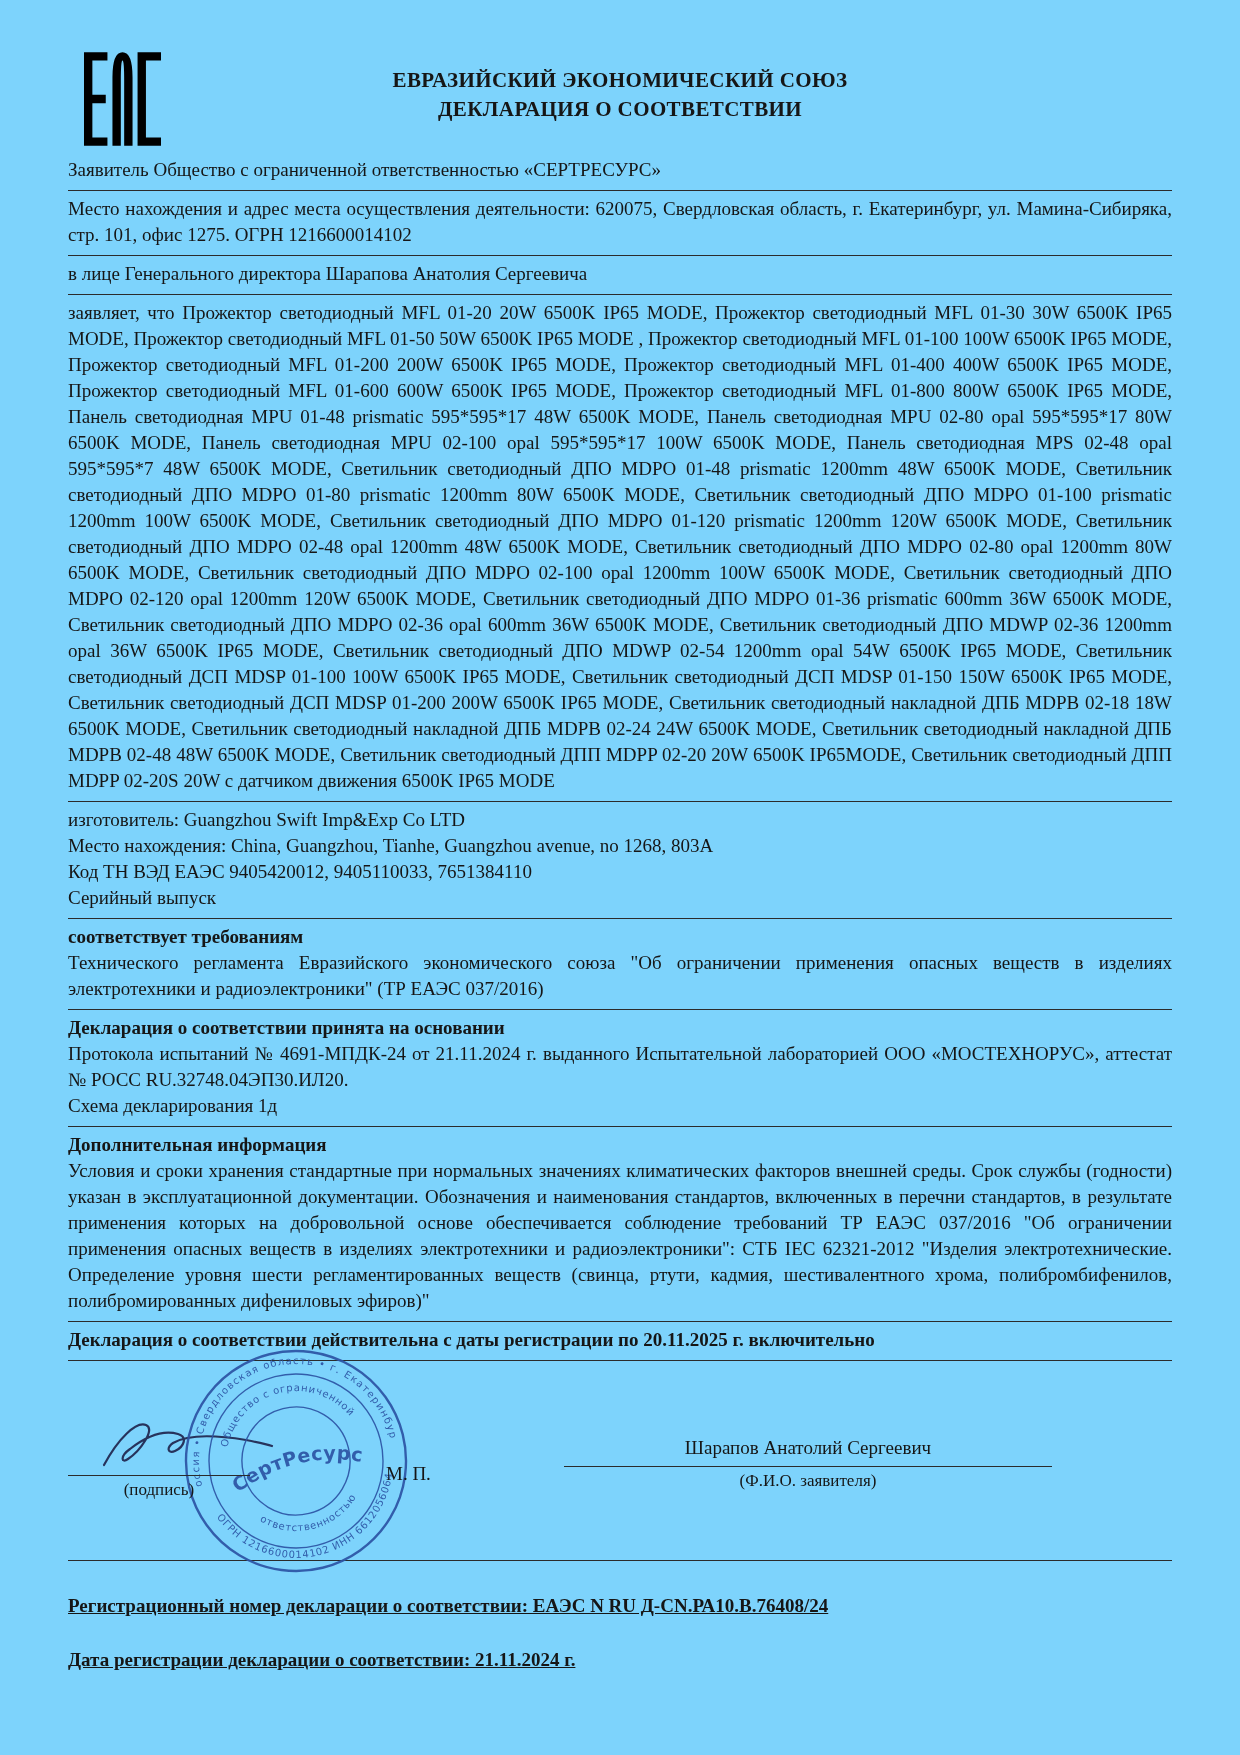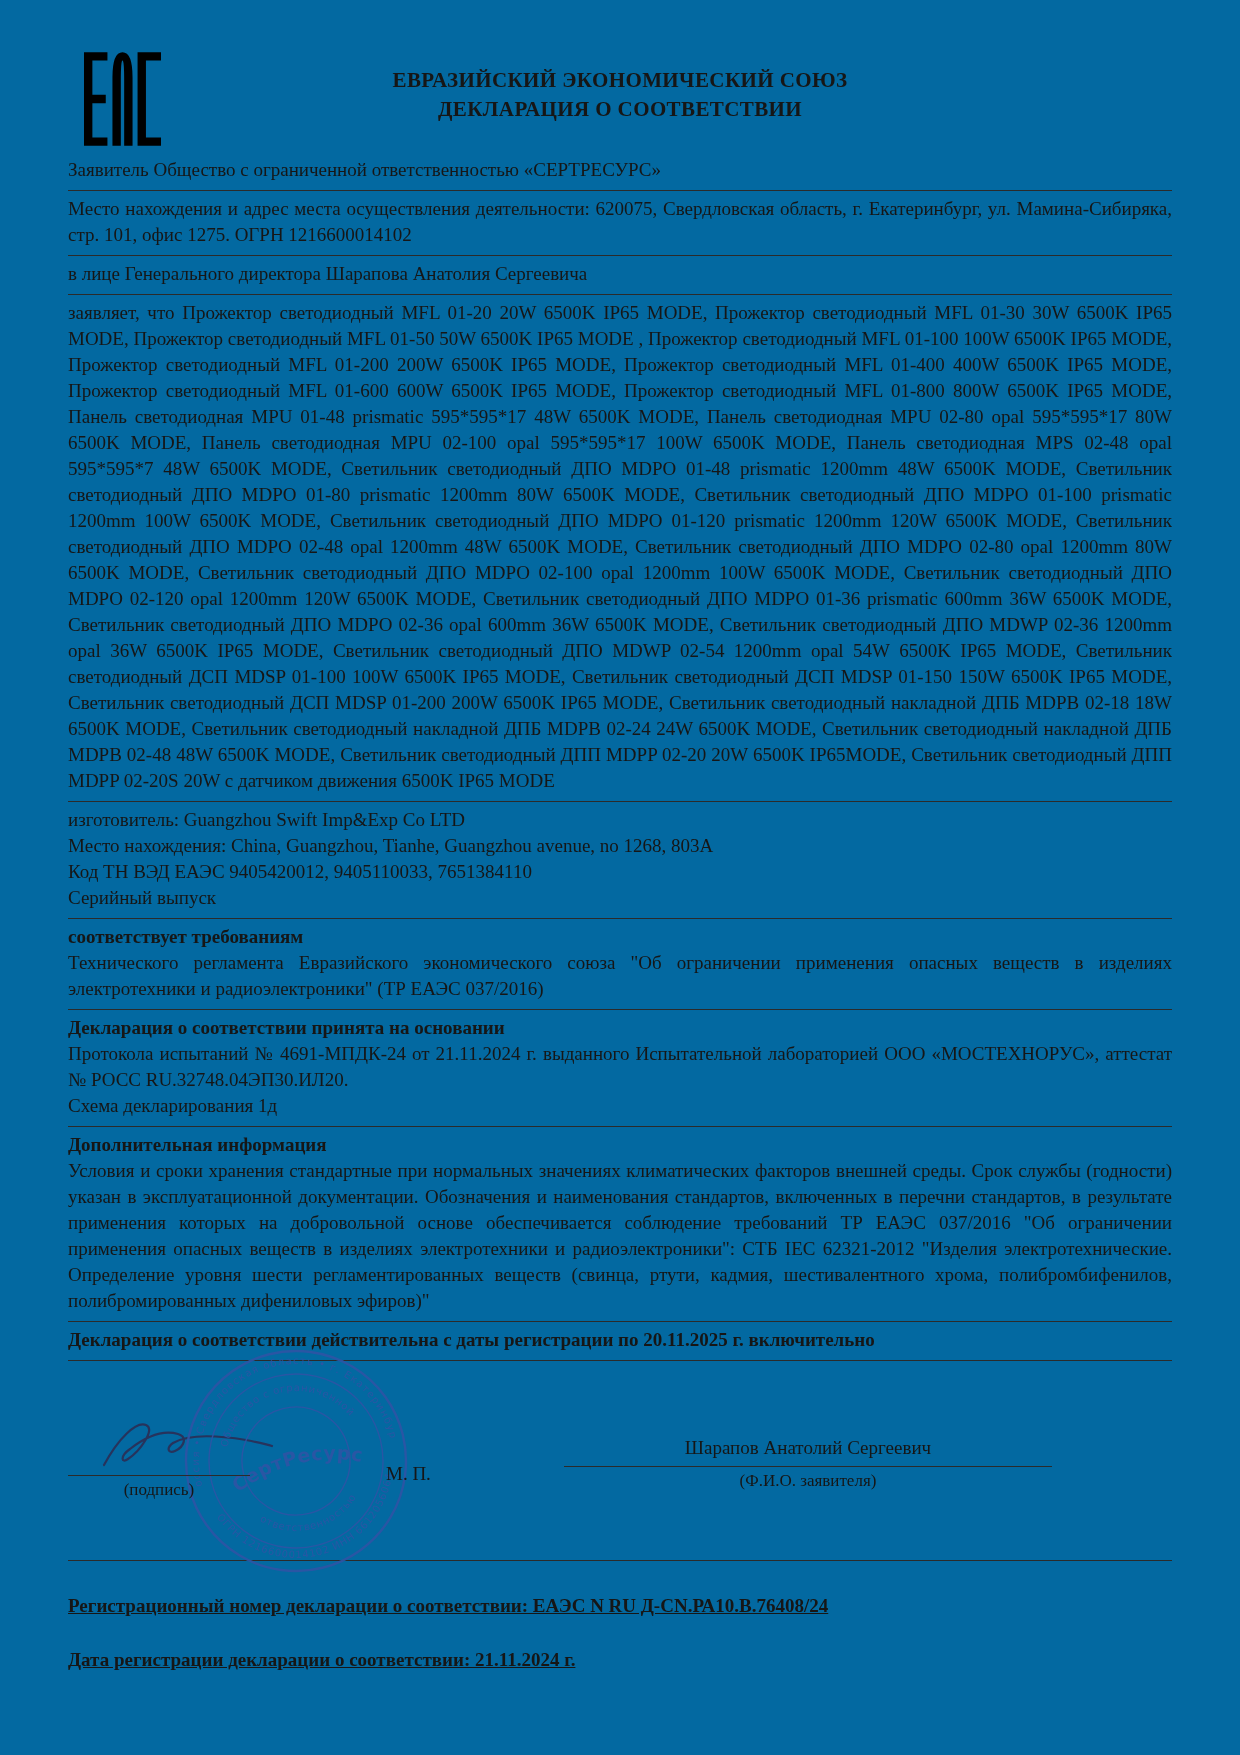--- a/index.html
+++ b/index.html
@@ -1,21 +1,21 @@
 <!DOCTYPE html>
 <html><head>
 <meta charset="utf-8">
 <style>
   * { box-sizing: border-box; }
   html, body { margin: 0; padding: 0; background: #ffffff; }
   .page {
     position: relative;
     width: 1240px;
     height: 1755px;
-    background: #0369a1;
+    background: #7dd3fc;
     font-family: "Liberation Serif", serif;
     font-size: 19px;
     line-height: 26px;
     color: #161616;
     overflow: hidden;
   }
   .content { position: absolute; left: 68px; top: 0; width: 1104px; }
 
   
   .doc-header { position: relative; height: 152px; padding-top: 50px; }

